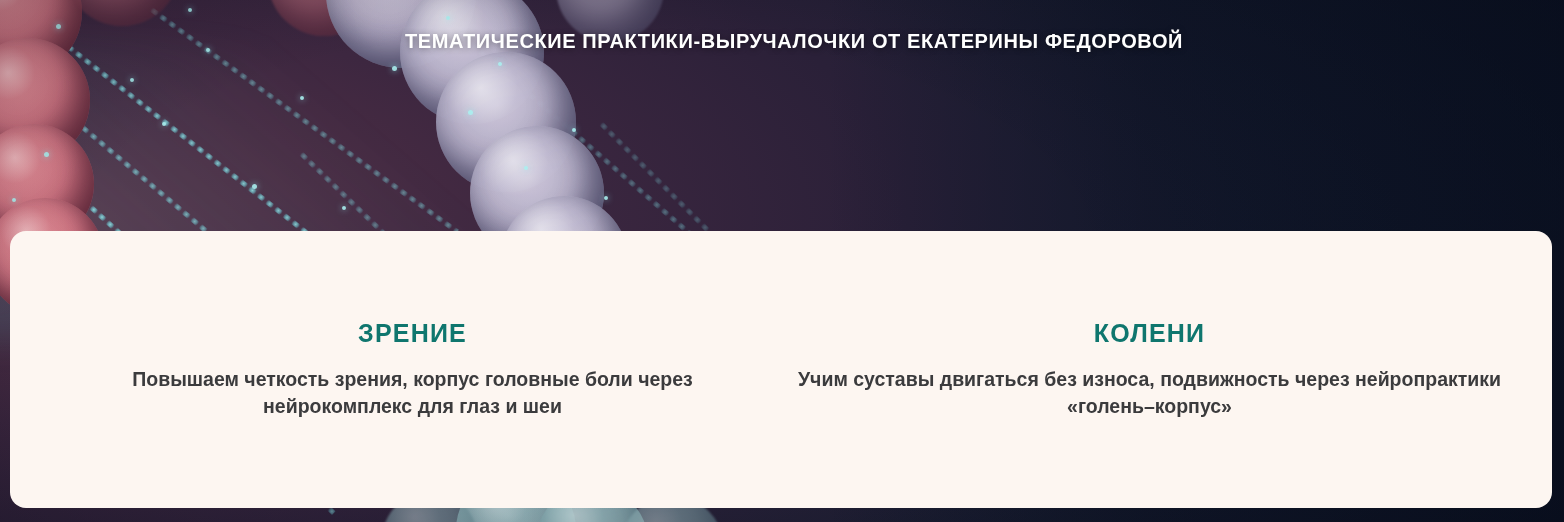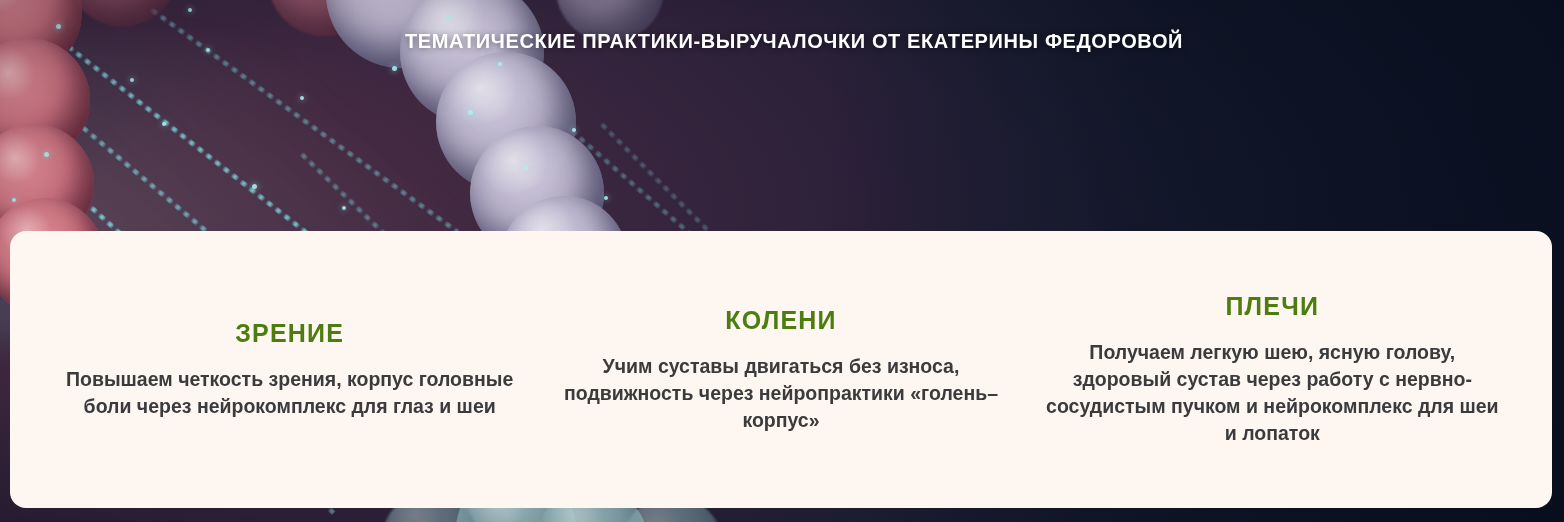--- a/index.html
+++ b/index.html
@@ -148,21 +148,21 @@
     align-items: center;
     padding: 0 34px;
   }
   .col {
     flex: 1 1 0;
     padding: 0 14px;
     box-sizing: border-box;
     text-align: center;
   }
   .col-title {
-    color: #4d7c0f;
+    color: #0f766e;
     font-size: 25px;
     font-weight: bold;
     letter-spacing: 1.2px;
     margin-bottom: 18px;
   }
   .col-body {
     color: #3b3b3d;
     font-size: 19.5px;
     font-weight: bold;
     line-height: 27px;
@@ -233,19 +233,15 @@
 
   <div class="card">
     <div class="col">
       <div class="col-title">ЗРЕНИЕ</div>
       <div class="col-body">Повышаем четкость зрения, корпус головные боли через нейрокомплекс для глаз и шеи</div>
     </div>
     <div class="col">
       <div class="col-title">КОЛЕНИ</div>
       <div class="col-body">Учим суставы двигаться без износа, подвижность через нейропрактики «голень–корпус»</div>
     </div>
-    <div class="col">
-      <div class="col-title">ПЛЕЧИ</div>
-      <div class="col-body">Получаем легкую шею, ясную голову, здоровый сустав через работу с нервно-сосудистым пучком и нейрокомплекс для шеи и лопаток</div>
-    </div>
   </div>
 
 </div>
 
 </body></html>

